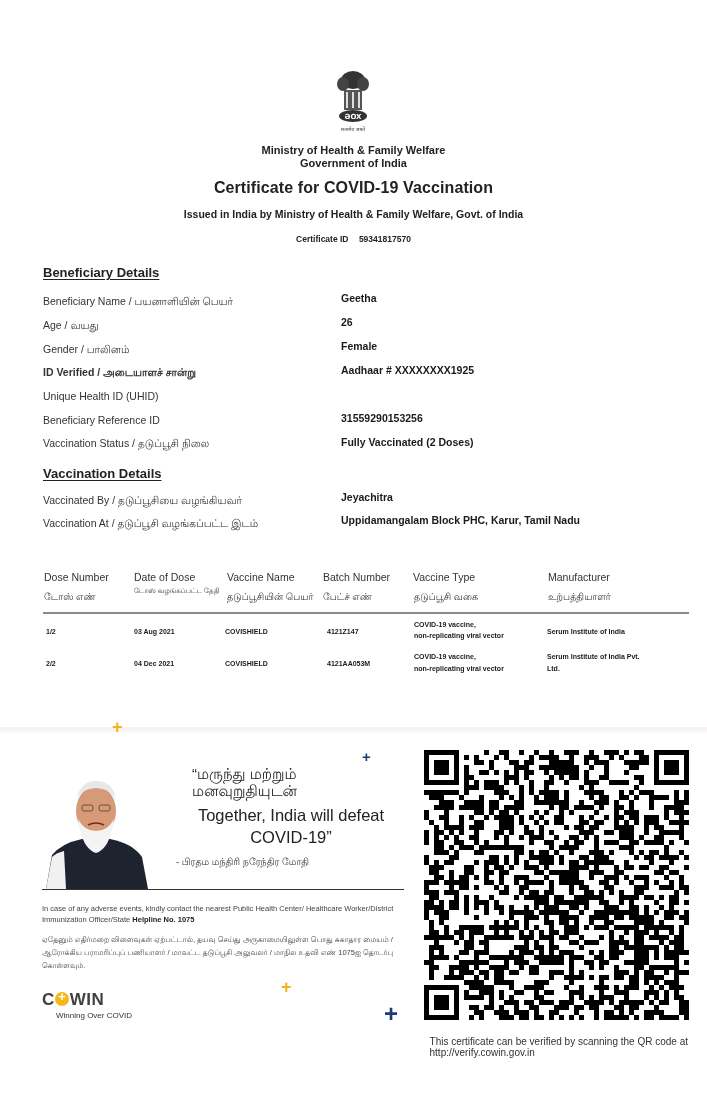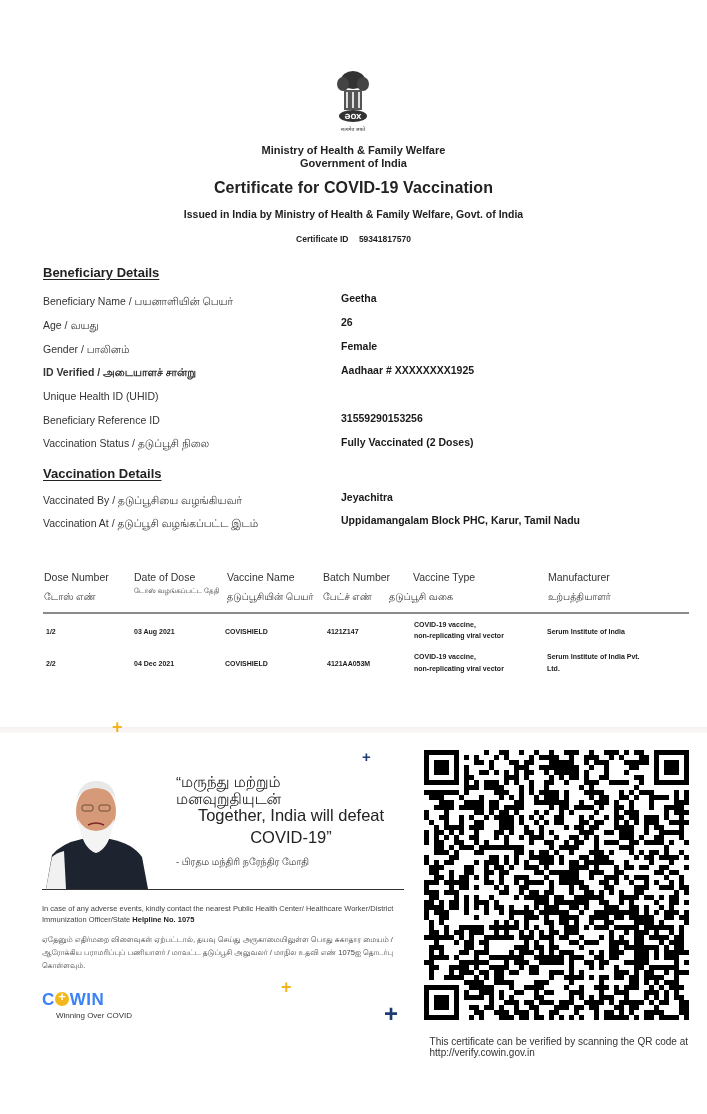--- a/index.html
+++ b/index.html
@@ -27,30 +27,30 @@
   .table-rule { left: 43px; top: 612px; width: 646px; height: 2px; background: #8a8a8a; }
   .td { font-size: 7px; font-weight: bold; color: #1a1a1a; line-height: 10px; }
 
   
   .band { left: 0; top: 727px; width: 707px; height: 6px; background: linear-gradient(#f7f1f1, #fbf8f8); }
   .plus { font-weight: bold; line-height: 1; }
   .plus.yellow { color: #f2b31c; font-size: 18px; }
   .plus.navy { color: #1f3b73; }
 
   .portrait { left: 42px; top: 775px; width: 108px; height: 114px; overflow: hidden; }
-  .quote-ta { left: 176px; top: 765px; font-size: 15px; color: #222; line-height: 17px; margin-top: 8px; }
+  .quote-ta { left: 192px; top: 765px; font-size: 15px; color: #222; line-height: 17px; }
   .quote-en { left: 176px; top: 804px; font-size: 16.5px; color: #222; line-height: 22px; width: 230px; text-align: center; }
   .quote-by { left: 176px; top: 856px; font-size: 9.5px; color: #333; }
   .card-rule { left: 42px; top: 889px; width: 362px; height: 1px; background: #333; }
 
   .adverse { left: 42px; top: 903px; width: 372px; font-size: 7.5px; color: #444; line-height: 11px; }
   .adverse b { color: #222; }
   .adverse-ta { left: 42px; top: 933px; width: 372px; font-size: 7.5px; color: #444; line-height: 13px; }
 
-  .cowin { left: 42px; top: 990px; font-size: 17px; font-weight: bold; color: #3b82f6; letter-spacing: 0.5px; }
+  .cowin { left: 42px; top: 990px; font-size: 17px; font-weight: bold; color: #404040; letter-spacing: 0.5px; }
   .cowin .o { display: inline-block; width: 14px; height: 14px; border-radius: 50%; background: #f5b81c; vertical-align: -1px; margin: 0 0.5px; position: relative; }
   .cowin .o::after { content: "+"; position: absolute; left: 0; right: 0; top: -3px; text-align: center; color: #fff; font-size: 13px; }
   .cowin-tag { left: 56px; top: 1011px; font-size: 8px; color: #333; }
 
   .qr { left: 423px; top: 750px; width: 266px; height: 270px; background: #fff; }
   .verify { right: 19px; top: 1036px; text-align: left; font-size: 10px; color: #333; line-height: 11px; }
 </style>
 </head>
 <body>
 
@@ -113,21 +113,21 @@
   <div class="abs th" style="left:134px;top:571px;">Date of Dose</div>
   <div class="abs th" style="left:227px;top:571px;">Vaccine Name</div>
   <div class="abs th" style="left:323px;top:571px;">Batch Number</div>
   <div class="abs th" style="left:413px;top:571px;">Vaccine Type</div>
   <div class="abs th" style="left:548px;top:571px;">Manufacturer</div>
 
   <div class="abs th2" style="left:44px;top:591px;">டோஸ் எண்</div>
   <div class="abs th2 small" style="left:134px;top:587px;width:86px;">டோஸ் வழங்கப்பட்ட தேதி</div>
   <div class="abs th2" style="left:227px;top:591px;">தடுப்பூசியின் பெயர்</div>
   <div class="abs th2" style="left:323px;top:591px;">பேட்ச் எண்</div>
-  <div class="abs th2" style="left:389px;top:591px;">தடுப்பூசி வகை</div>
+  <div class="abs th2" style="left:414px;top:591px;">தடுப்பூசி வகை</div>
   <div class="abs th2" style="left:548px;top:591px;">உற்பத்தியாளர்</div>
 
   <div class="abs table-rule"></div>
 
   <div>
     <div class="abs td" style="left:46px;top:627px;">1/2</div>
     <div class="abs td" style="left:134px;top:627px;">03 Aug 2021</div>
     <div class="abs td" style="left:225px;top:627px;">COVISHIELD</div>
     <div class="abs td" style="left:327px;top:627px;">4121Z147</div>
     <div class="abs td" style="left:414px;top:620px;">COVID-19 vaccine,</div>

